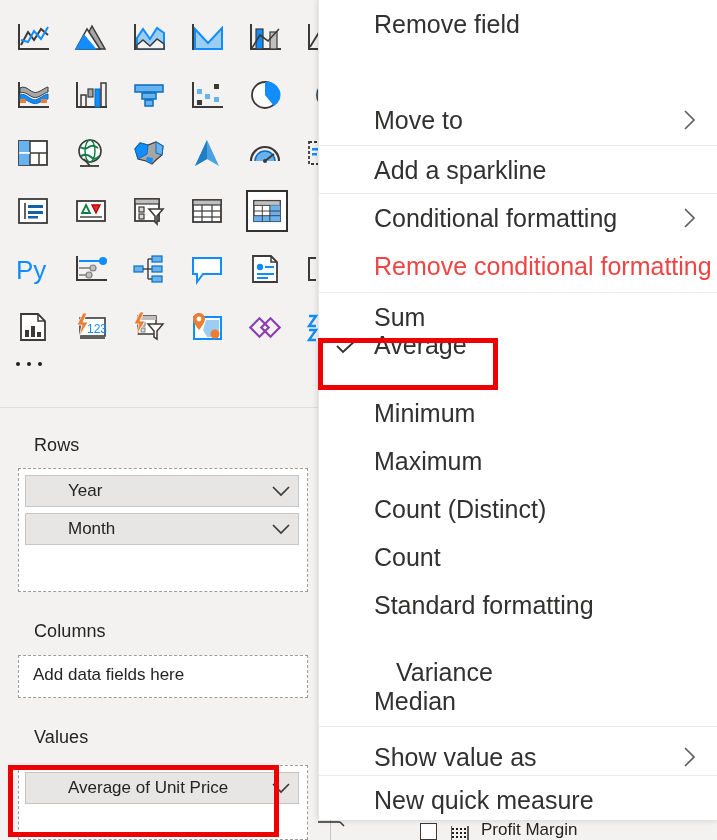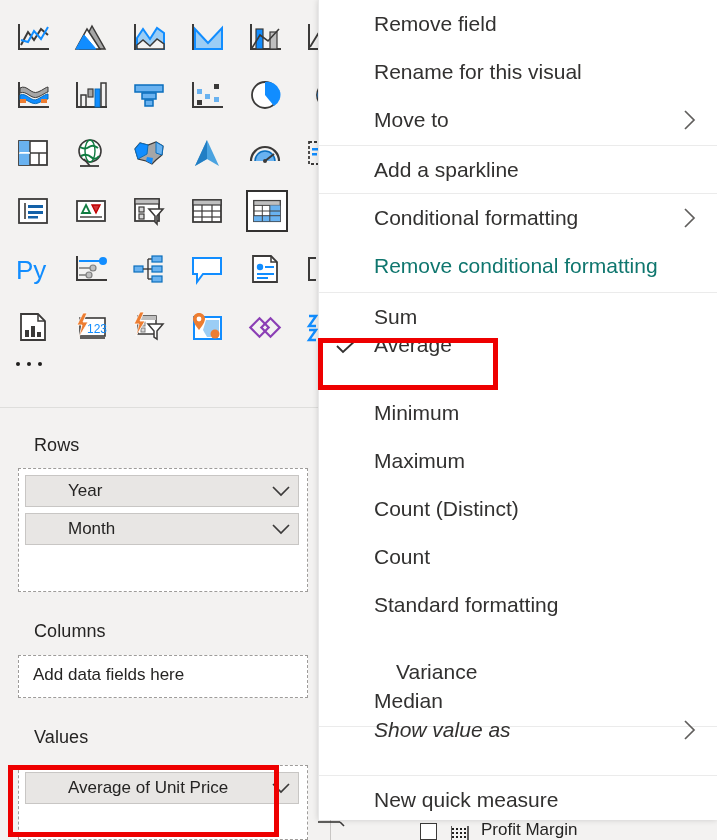--- a/index.html
+++ b/index.html
@@ -85,23 +85,23 @@
   }
   .mi{
     position:absolute;left:0;width:399px;height:48px;
     display:flex;align-items:center;
     box-sizing:border-box;
   }
   .mi-check{
     width:55px;flex:0 0 55px;display:flex;align-items:center;justify-content:center;
   }
   .mi-text{
-    font-size:21px;color:#323130;font-weight:400;white-space:nowrap;text-align:right;
-  }
-  .mi.disabled .mi-text{color:#0f766e;}
+    font-size:25px;color:#323130;font-weight:400;white-space:nowrap;text-align:right;
+  }
+  .mi.disabled .mi-text{color:#ef4444;}
   .mi-arrow{
     position:absolute;right:22px;top:50%;transform:translateY(-50%);
     display:flex;align-items:center;
   }
   .msep{
     position:absolute;left:0;width:399px;height:1px;background:#ebebeb;
   }
 
   
   .bg-strip{
@@ -529,24 +529,20 @@
     </div>
   </div>
 
   <div class="ctx-menu">
 
     <div class="mi" style="top:0px;">
       <span class="mi-check"></span>
       <span class="mi-text">Remove field</span>
     </div>
 
-    <div class="mi" style="top:48px;">
-      <span class="mi-check"></span>
-      <span class="mi-text">Rename for this visual</span>
-    </div>
 
     <div class="mi" style="top:96px;">
       <span class="mi-check"></span>
       <span class="mi-text">Move to</span>
       <span class="mi-arrow">
         <svg width="13" height="22" viewBox="0 0 13 22">
             <polyline points="2,2 11,11 2,20" fill="none" stroke="#605e5c" stroke-width="1.7"></polyline>
           </svg>
       </span>
     </div>
@@ -621,21 +617,21 @@
       <span class="mi-text">Variance</span>
     </div>
 
     <div class="mi" style="top:677px;">
       <span class="mi-check"></span>
       <span class="mi-text">Median</span>
     </div>
 
     <div class="msep" style="top:726px;"></div>
 
-    <div class="mi" style="top:706px;font-style:italic;">
+    <div class="mi" style="top:733px;">
       <span class="mi-check"></span>
       <span class="mi-text">Show value as</span>
       <span class="mi-arrow">
         <svg width="13" height="22" viewBox="0 0 13 22">
             <polyline points="2,2 11,11 2,20" fill="none" stroke="#605e5c" stroke-width="1.7"></polyline>
           </svg>
       </span>
     </div>
 
     <div class="msep" style="top:775px;"></div>

